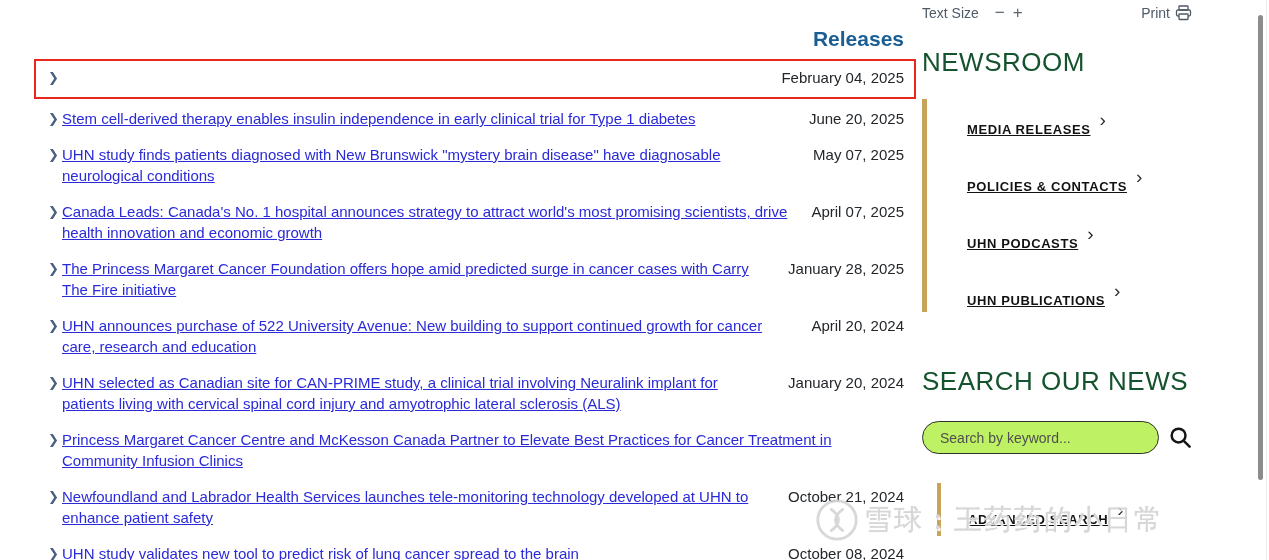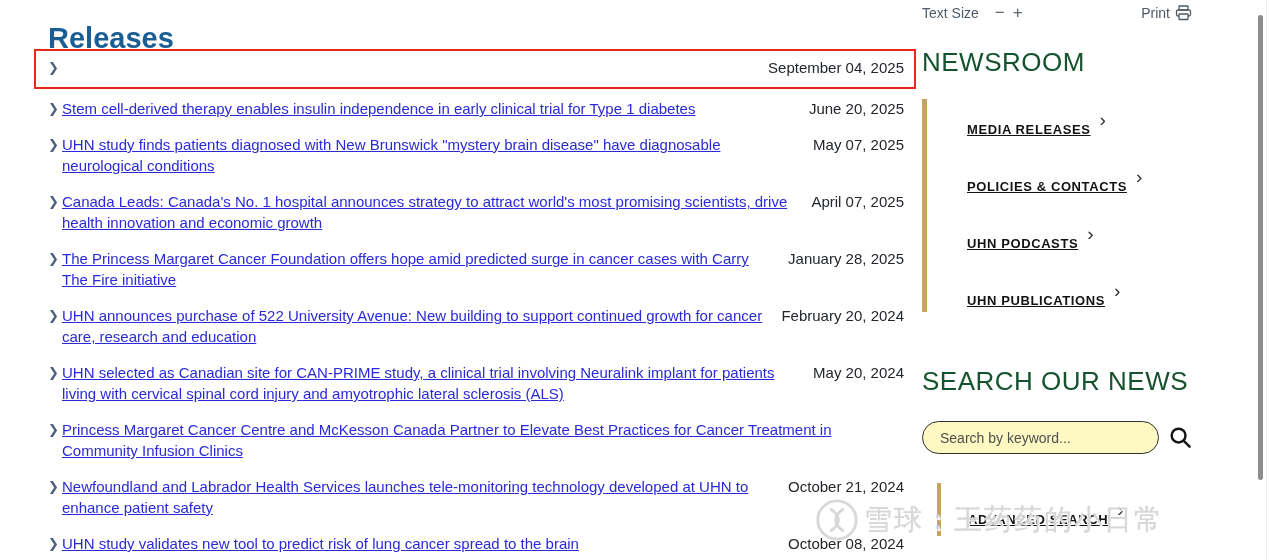--- a/index.html
+++ b/index.html
@@ -6,22 +6,22 @@
   html,body { width:1269px; height:560px; }
   body {
     font-family:"Liberation Sans","DejaVu Sans",sans-serif;
     background:#ffffff; position:relative; overflow:hidden;
     color:#23272b;
   }
 
   
   .main { position:absolute; left:48px; top:22px; width:856px; }
   .releases-heading {
-    font-size:29px; line-height:33px; font-weight:600;
-    color:#1b5e93; 
+    font-size:21px; line-height:33px; font-weight:600;
+    color:#1b5e93; margin-bottom:10px;text-align:right;
   }
   .release-row {
     display:flex; align-items:flex-start;
     font-size:15px; line-height:21px;
     margin-bottom:15px;
   }
   .release-row .chev {
     color:#4a5f82; flex:0 0 14px; font-size:13px; line-height:21px;
     font-weight:400;
   }
@@ -65,21 +65,21 @@
     color:#121212; cursor:pointer; text-decoration:none;
   }
   .menu-item .label { text-decoration:underline; color:#121212;margin-top:20px; }
   .item-chev { font-size:19px; font-weight:400; color:#2e2e2e; line-height:13px; }
 
   .search-heading { margin-top:54px; }
   .search-row { margin-top:24px; display:flex; align-items:center; gap:10px; }
   .search-input {
     width:237px; height:33px; border:1.6px solid #2e2e2e; border-radius:17px;
     padding:0 14px 0 17px; font-size:14px; font-family:inherit; color:#222;
-    outline:none; background:#fef9c3;
+    outline:none; background:#bef264;
   }
   .search-input::placeholder { color:#4f4f4f; opacity:1; }
   .search-btn { background:none; border:none; cursor:pointer; padding:0; display:flex; }
 
   .advanced-wrap {
     margin-top:29px; margin-left:15px;
     border-left:4px solid #c7a45c;
     padding:9px 0 9px 27px;
   }
 
@@ -105,21 +105,21 @@
   .wm-logo { opacity:0.85; }
 </style>
 </head>
 <body>
 
 <div class="main">
   <h1 class="releases-heading">Releases</h1>
 
   <div class="release-row highlighted">
     <span class="chev">❯︎</span>
-    <span class="date">September 04, 2025</span>
+    <span class="date">February 04, 2025</span>
   </div>
 
   <div class="release-row">
     <span class="chev">❯︎</span>
     <a class="title">Stem cell-derived therapy enables insulin independence in early clinical trial for Type 1 diabetes</a>
     <span class="date">June 20, 2025</span>
   </div>
 
   <div class="release-row">
     <span class="chev">❯︎</span>
@@ -135,27 +135,27 @@
 
   <div class="release-row">
     <span class="chev">❯︎</span>
     <a class="title">The Princess Margaret Cancer Foundation offers hope amid predicted surge in cancer cases with Carry The Fire initiative</a>
     <span class="date">January 28, 2025</span>
   </div>
 
   <div class="release-row">
     <span class="chev">❯︎</span>
     <a class="title">UHN announces purchase of 522 University Avenue: New building to support continued growth for cancer care, research and education</a>
-    <span class="date">February 20, 2024</span>
+    <span class="date">April 20, 2024</span>
   </div>
 
   <div class="release-row">
     <span class="chev">❯︎</span>
     <a class="title">UHN selected as Canadian site for CAN-PRIME study, a clinical trial involving Neuralink implant for patients living with cervical spinal cord injury and amyotrophic lateral sclerosis (ALS)</a>
-    <span class="date">May 20, 2024</span>
+    <span class="date">January 20, 2024</span>
   </div>
 
   <div class="release-row">
     <span class="chev">❯︎</span>
     <a class="title">Princess Margaret Cancer Centre and McKesson Canada Partner to Elevate Best Practices for Cancer Treatment in Community Infusion Clinics</a>
   </div>
 
   <div class="release-row">
     <span class="chev">❯︎</span>
     <a class="title">Newfoundland and Labrador Health Services launches tele-monitoring technology developed at UHN to enhance patient safety</a>

